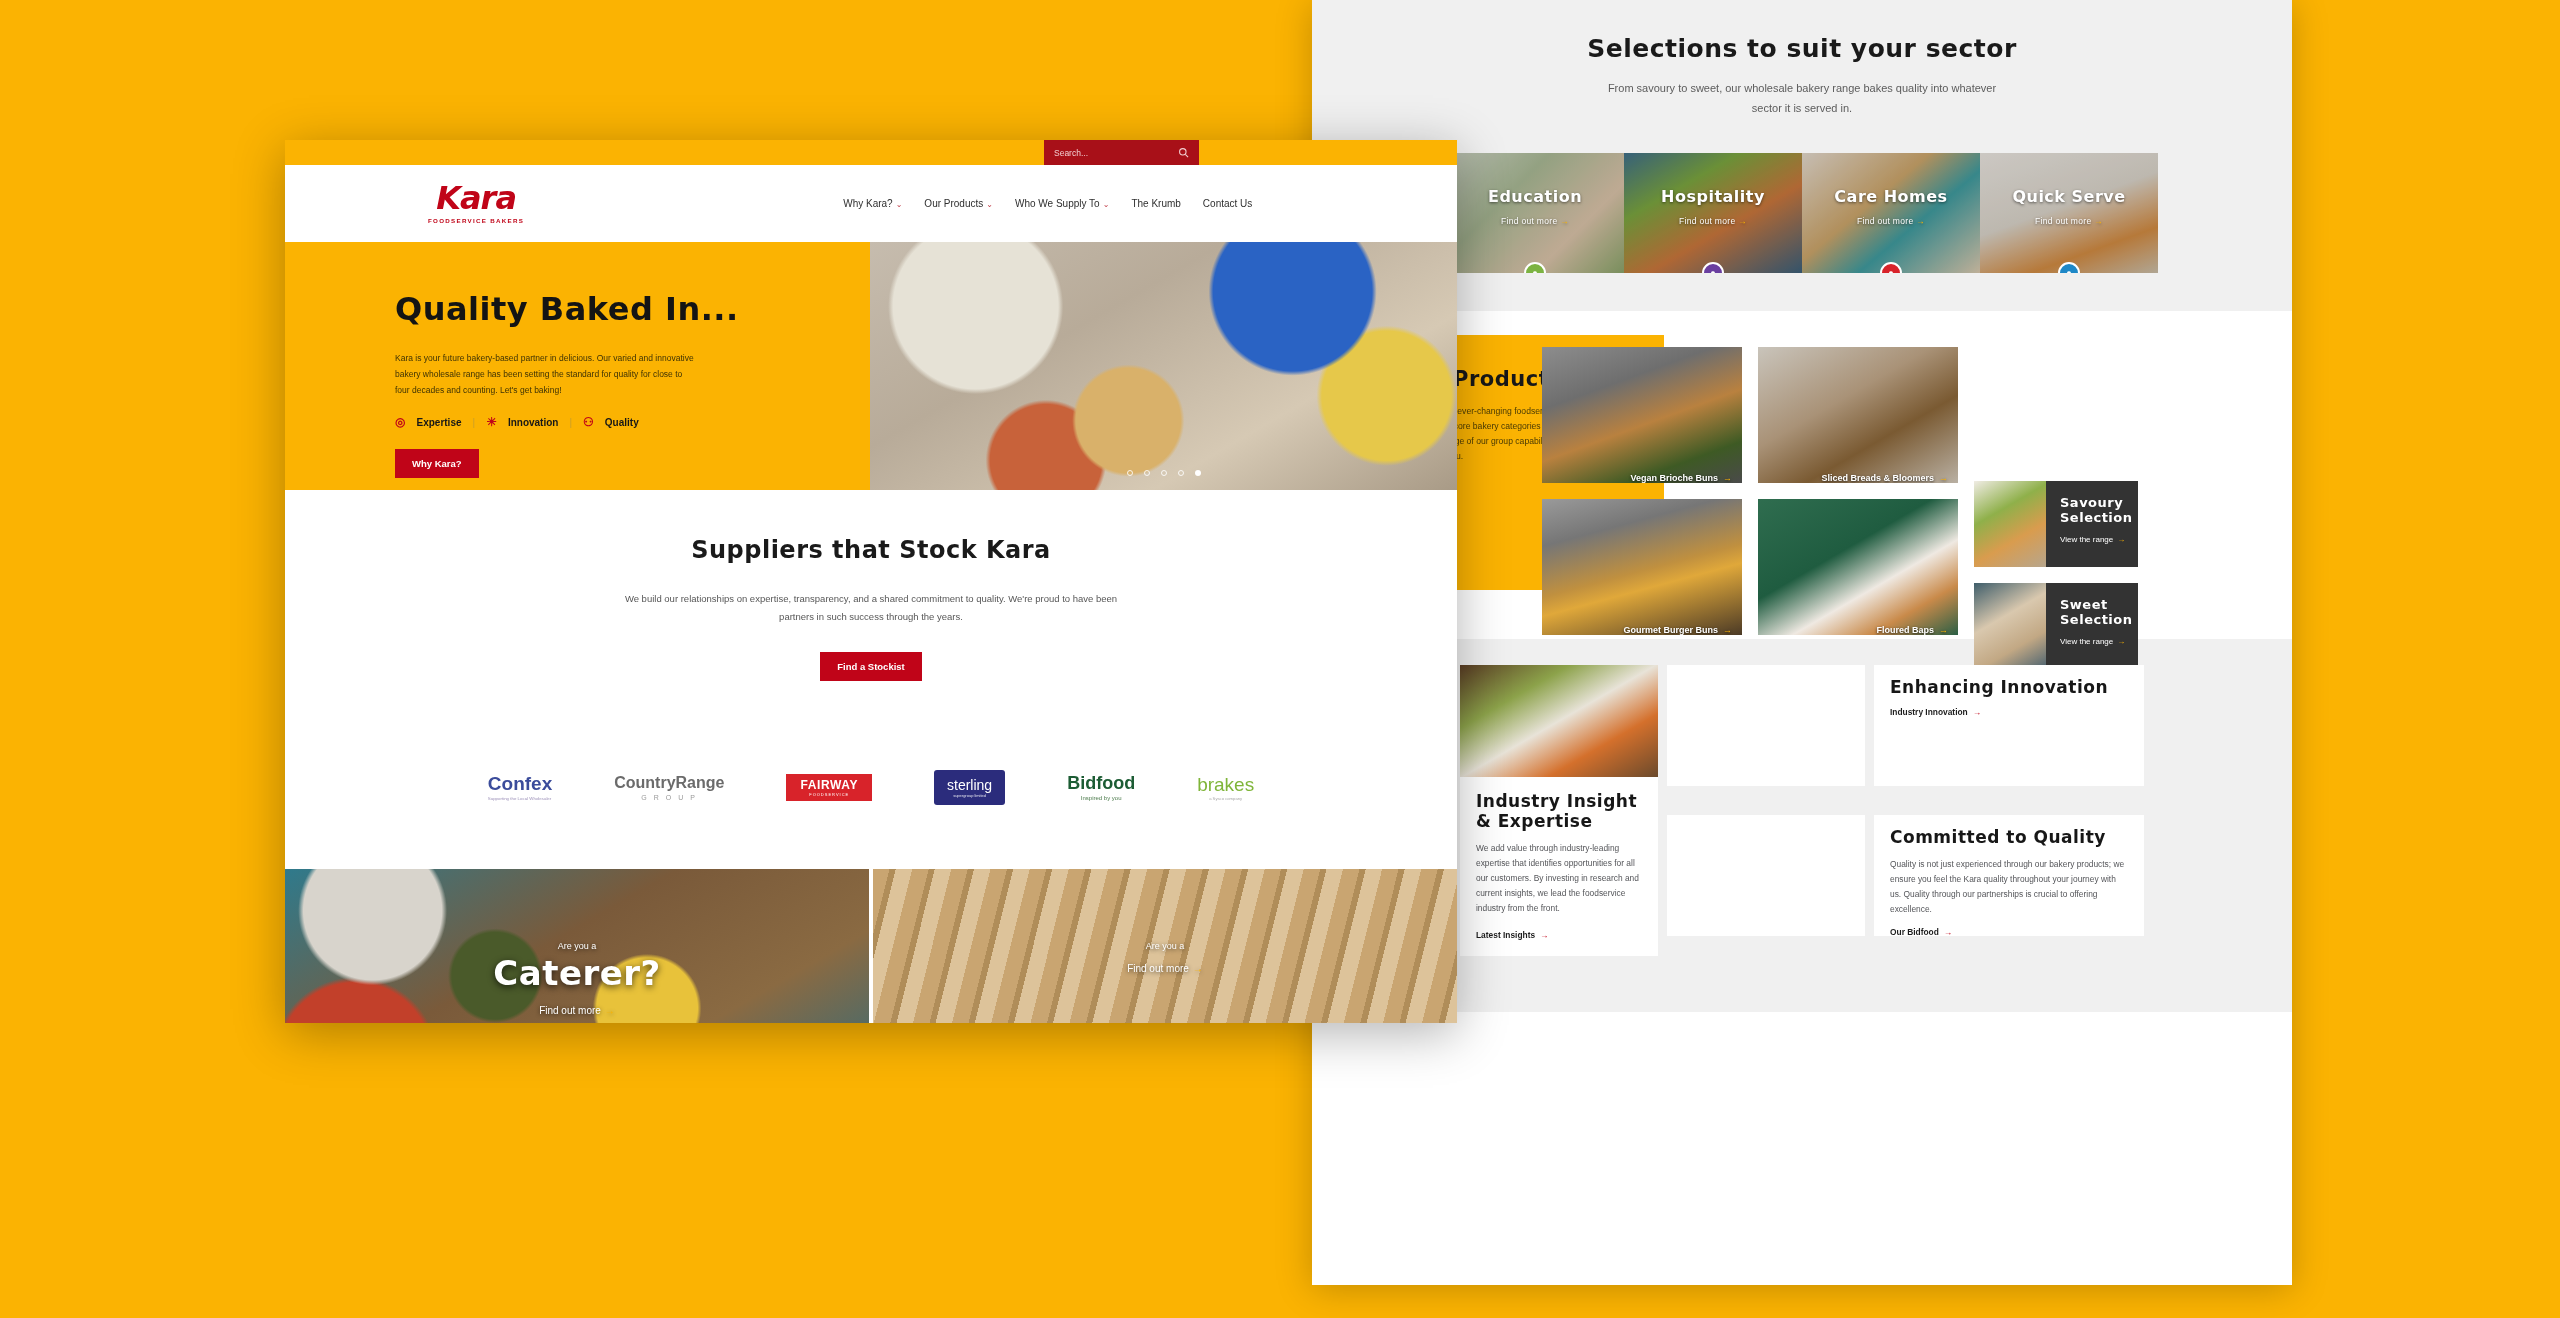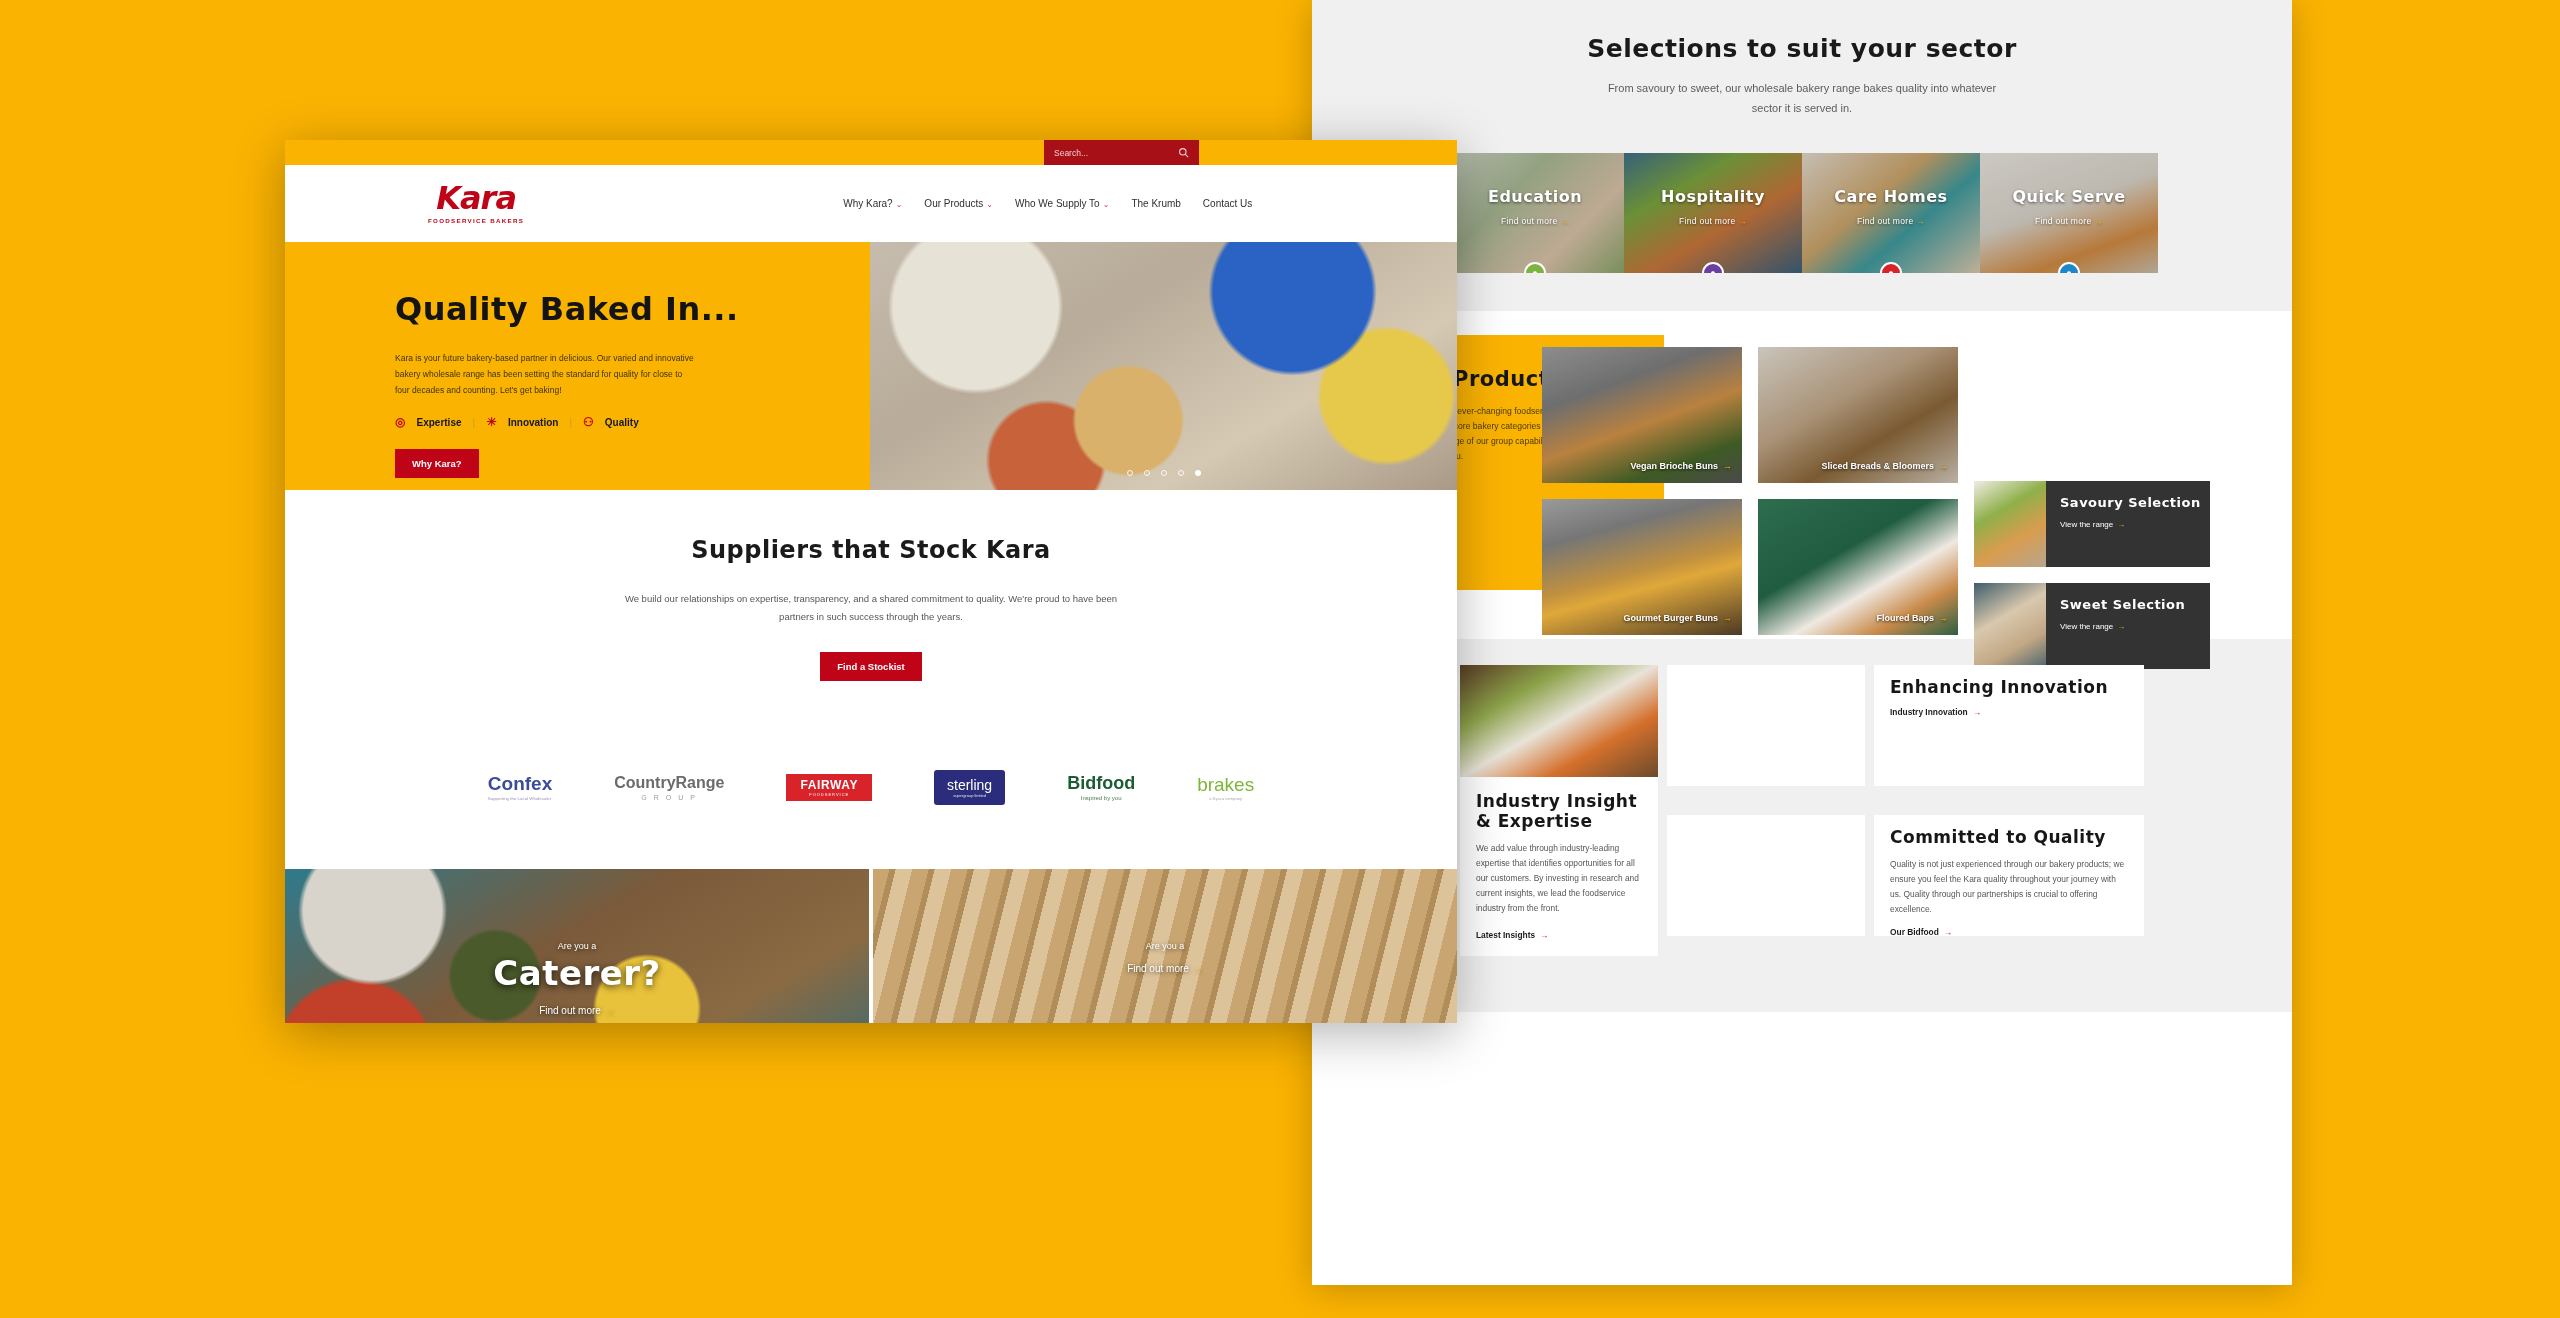--- a/index.html
+++ b/index.html
@@ -39,26 +39,26 @@
   .dpr-yellow{ position:absolute; left:0; top:0; width:352px; height:255px; background:#FBB302; }
   .dpr-inner{ position:absolute; left:28px; top:32px; width:300px; }
   .dpr-h{ font-size:21px; line-height:1.18; color:#181818; }
   .dpr-p{ font-size:8.6px; line-height:1.75; color:#4a3b05; margin-top:13px; width:255px; }
   .btn-red{ display:inline-block; background:#C00418; color:#fff; font-size:9.5px;
             font-weight:700; padding:9px 17px; margin-top:15px; }
   .prod-grid{ position:absolute; left:230px; top:12px; width:740px; }
   .pg-row{ display:flex; gap:16px; }
   .pcard{ position:relative; overflow:hidden; }
   .pcard .ph{ position:absolute; inset:0; }
-  .pcard .cap{ position:absolute; right:10px; bottom:12px; color:#fff; font-size:9px;
+  .pcard .cap{ position:absolute; right:10px; bottom:0; color:#fff; font-size:9px;
                font-weight:700; text-shadow:0 1px 3px rgba(0,0,0,.8); }
   .pcard .cap i{ color:#FBB302; font-style:normal; margin-left:5px; }
   .p-tall{ width:200px; height:136px; }
   .p-wide{ width:200px; height:136px; }
-  .sel-card{ width:236px; height:86px; display:flex; background:#333333; overflow:hidden; position:relative;}
+  .sel-card{ width:164px; height:86px; display:flex; background:#333333; overflow:hidden; position:relative;}
   .sel-thumb{ width:72px; height:86px; position:relative; flex:none; }
   .sel-body{ padding:14px 0 0 14px; color:#fff; }
   .sel-t{ font-size:13px; }
   .sel-l{ font-size:8px; margin-top:10px; }
   .sel-l i{ color:#FBB302; font-style:normal; margin-left:4px; }
 
   
   .feat-wrap{ background:#f0f0f0; padding:26px 0 56px; margin-top:14px; }
   .feat-grid{ display:grid; grid-template-columns:198px 198px 270px; gap:9px;
               justify-content:center; }

